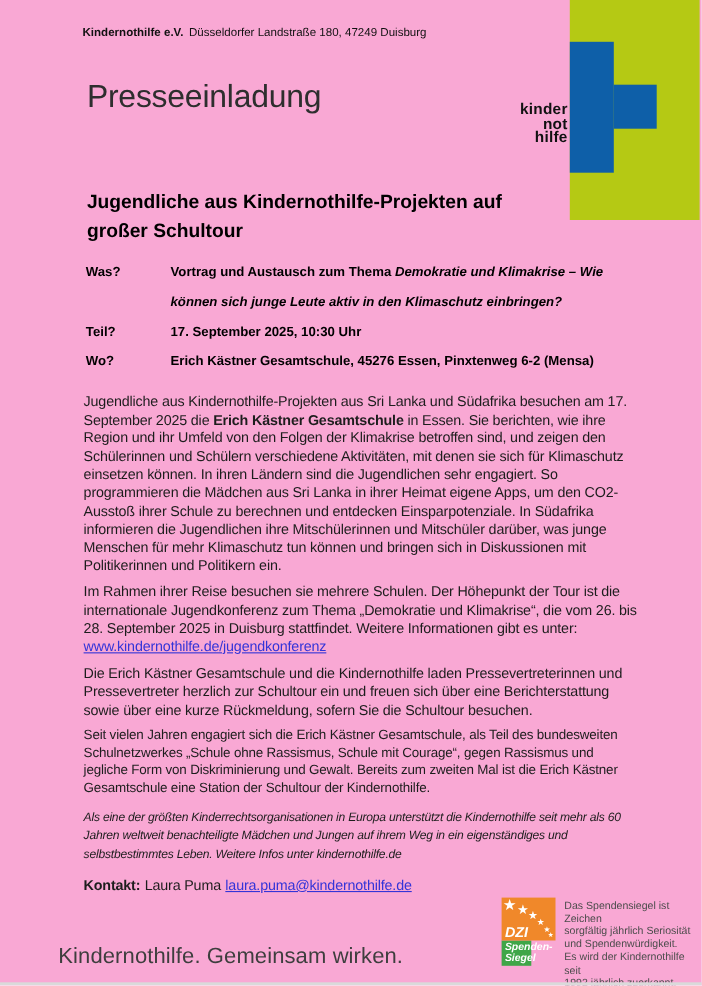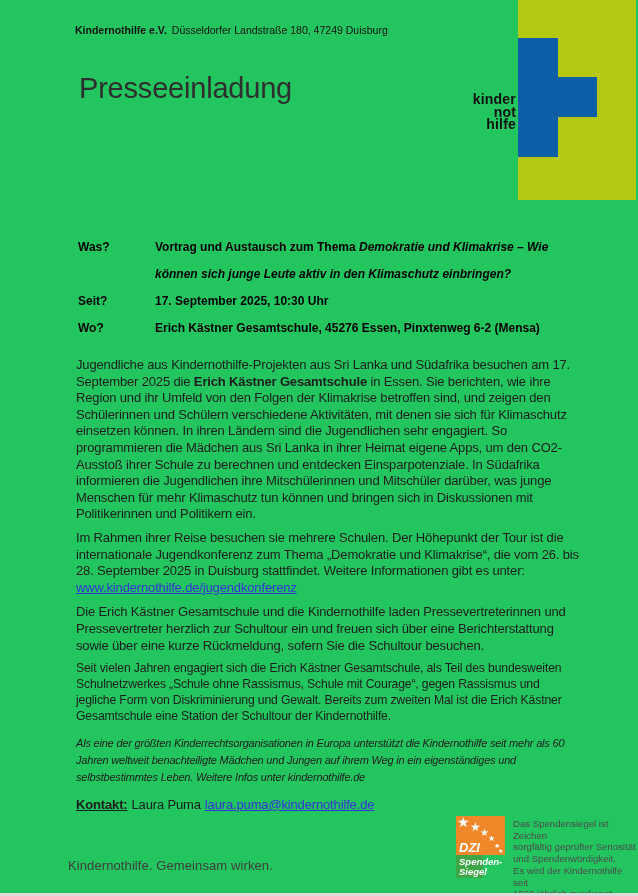--- a/index.html
+++ b/index.html
@@ -1,17 +1,17 @@
 <!DOCTYPE html>
 <html lang="de"><head>
 <meta charset="utf-8">
 <style>
   html,body{margin:0;padding:0;background:#ffffff;}
   .page{
-    position:relative;width:638px;height:896px;background:#22c55e;overflow:hidden;
+    position:relative;width:638px;height:896px;background:#f9a8d4;overflow:hidden;
     font-family:"Liberation Sans",sans-serif;color:#1d1d1d;
   }
   
   .sender{position:absolute;left:75px;top:24px;font-size:10.5px;color:#111;white-space:nowrap;}
   .sender .org{font-weight:bold;margin-right:5px;}
   .doc-type{position:absolute;left:79px;top:72px;font-size:29px;font-weight:300;color:#2e2e2e;letter-spacing:-0.2px;}
   
   .logo-green{position:absolute;left:518px;top:0;width:118px;height:200px;background:#b5c914;}
   .logo-bar-v{position:absolute;left:518px;top:38px;width:40px;height:119px;background:#0e5fa8;}
   .logo-bar-h{position:absolute;left:558px;top:77px;width:39px;height:40px;background:#0e5fa8;}
@@ -27,38 +27,38 @@
   .it{font-style:italic;}
   
   .body{position:absolute;left:76px;top:357px;width:505px;font-size:13px;line-height:16.6px;letter-spacing:-0.15px;color:#1d1d1d;}
   .body p{margin:0 0 7px;}
   .body p.p2{margin-bottom:8px;}
   .body p.p3{}
   .body p.p4{font-size:12.2px;line-height:15.9px;margin-bottom:10px;}
   .body p.p5{font-style:italic;font-size:11px;line-height:17px;letter-spacing:-0.2px;margin-bottom:11px;}
   .body b{font-weight:bold;}
   a.link{color:#3434d8;text-decoration:underline;cursor:pointer;}
-  .contact .lbl{font-weight:bold;margin-right:4px;text-decoration:underline;}
+  .contact .lbl{font-weight:bold;margin-right:4px;}
   .contact .nm{margin-right:4px;}
   
   .dzi-badge{position:absolute;left:456px;top:816px;width:49px;}
   .dzi-orange{position:relative;width:49px;height:39px;background:#f0882a;overflow:hidden;}
   .dzi-star{position:absolute;color:#fff;line-height:1;}
   .s1{left:1px;top:-1px;font-size:14px;}
   .s2{left:14px;top:5px;font-size:12px;}
   .s3{left:24px;top:12px;font-size:10px;}
   .s4{left:32px;top:19px;font-size:8px;}
   .s5{left:38px;top:26px;font-size:7px;}
   .s6{left:42px;top:32px;font-size:6px;}
   .dzi-abbr{position:absolute;left:3px;bottom:0px;color:#fff;font-weight:bold;font-style:italic;font-size:13px;}
   .dzi-green{width:27px;height:23px;background:#3fa648;box-sizing:border-box;padding:2px 0 0 3px;
     color:#fff;font-weight:bold;font-style:italic;font-size:9.5px;line-height:10px;}
   .dzi-text{position:absolute;left:513px;top:818px;width:126px;font-size:9.6px;line-height:11.7px;color:#4c4c4c;}
   
-  .footer{position:absolute;left:68px;top:858px;font-size:13px;color:#3e3e3e;letter-spacing:0.1px;}
+  .footer{position:absolute;left:53px;top:858px;font-size:20px;color:#3e3e3e;letter-spacing:0.1px;}
   .page-edge-bottom{position:absolute;left:0;bottom:0;width:100%;height:3px;background:#dadada;}
 </style>
 </head>
 <body>
 
 <div class="page">
 
   <div class="sender">
     <span class="org">Kindernothilfe e.V.</span><span>Düsseldorfer Landstraße 180, 47249 Duisburg</span>
   </div>
@@ -67,28 +67,29 @@
   <div class="logo-bar-v"></div>
   <div class="logo-bar-h"></div>
   <div class="logo-text">
     <div>kinder</div>
     <div>not</div>
     <div>hilfe</div>
   </div>
 
   <div class="doc-type">Presseeinladung</div>
 
+  <div class="title">Jugendliche aus Kindernothilfe-Projekten auf großer Schultour</div>
 
   <div class="facts">
     <div class="facts-row">
       <div class="facts-label">Was?</div>
       <div class="facts-value"><span>Vortrag und Austausch zum Thema </span><span class="it">Demokratie und Klimakrise – Wie können sich junge Leute aktiv in den Klimaschutz einbringen?</span></div>
     </div>
     <div class="facts-row">
-      <div class="facts-label">Seit?</div>
+      <div class="facts-label">Teil?</div>
       <div class="facts-value">17. September 2025, 10:30 Uhr</div>
     </div>
     <div class="facts-row">
       <div class="facts-label">Wo?</div>
       <div class="facts-value">Erich Kästner Gesamtschule, 45276 Essen, Pinxtenweg 6-2 (Mensa)</div>
     </div>
   </div>
 
   <div class="body">
     <p class="p1"><span>Jugendliche aus Kindernothilfe-Projekten aus Sri Lanka und Südafrika besuchen am 17. September 2025 die </span><b>Erich Kästner Gesamtschule</b><span> in Essen. Sie berichten, wie ihre Region und ihr Umfeld von den Folgen der Klimakrise betroffen sind, und zeigen den Schülerinnen und Schülern verschiedene Aktivitäten, mit denen sie sich für Klimaschutz einsetzen können. In ihren Ländern sind die Jugendlichen sehr engagiert. So programmieren die Mädchen aus Sri Lanka in ihrer Heimat eigene Apps, um den CO2-Ausstoß ihrer Schule zu berechnen und entdecken Einsparpotenziale. In Südafrika informieren die Jugendlichen ihre Mitschülerinnen und Mitschüler darüber, was junge Menschen für mehr Klimaschutz tun können und bringen sich in Diskussionen mit Politikerinnen und Politikern ein.</span></p>
@@ -117,21 +118,21 @@
       <span class="dzi-star s6">★</span>
       <span class="dzi-abbr">DZI</span>
     </div>
     <div class="dzi-green">
       <div>Spenden-</div>
       <div>Siegel</div>
     </div>
   </div>
   <div class="dzi-text">
     <div>Das Spendensiegel ist Zeichen</div>
-    <div>sorgfältig geprüfter Seriosität</div>
+    <div>sorgfältig jährlich Seriosität</div>
     <div>und Spendenwürdigkeit.</div>
     <div>Es wird der Kindernothilfe seit</div>
     <div>1992 jährlich zuerkannt.</div>
   </div>
 
   <div class="footer">Kindernothilfe. Gemeinsam wirken.</div>
 
   <div class="page-edge-bottom"></div>
 </div>
 

